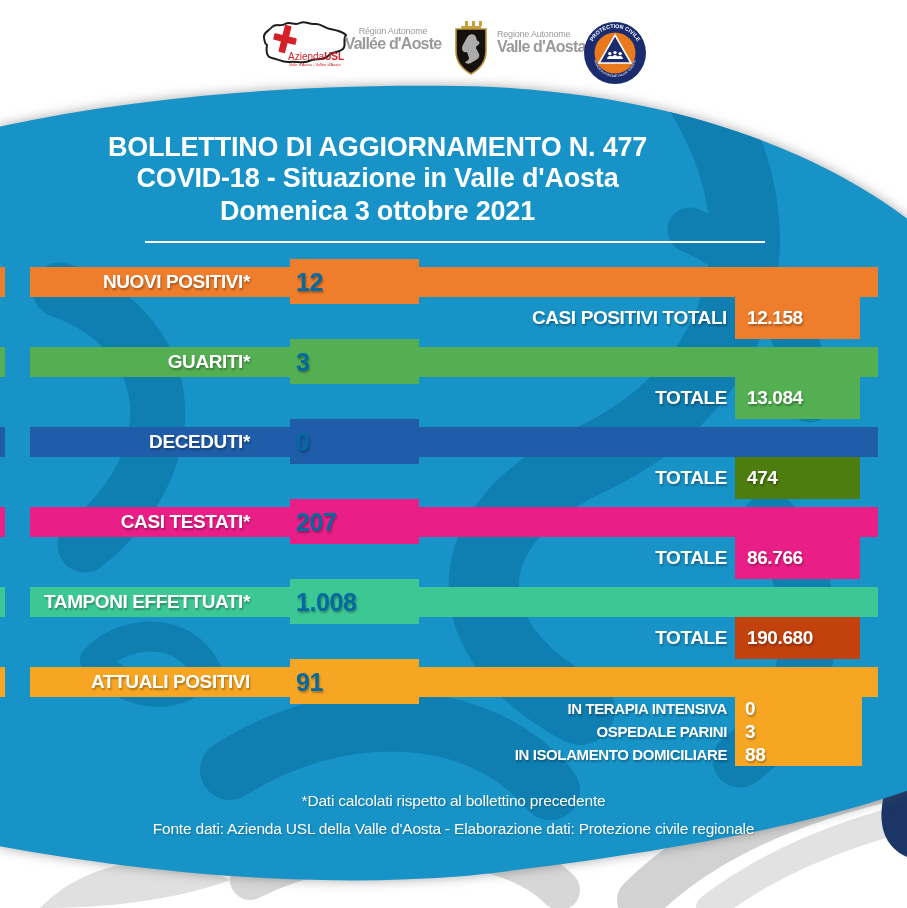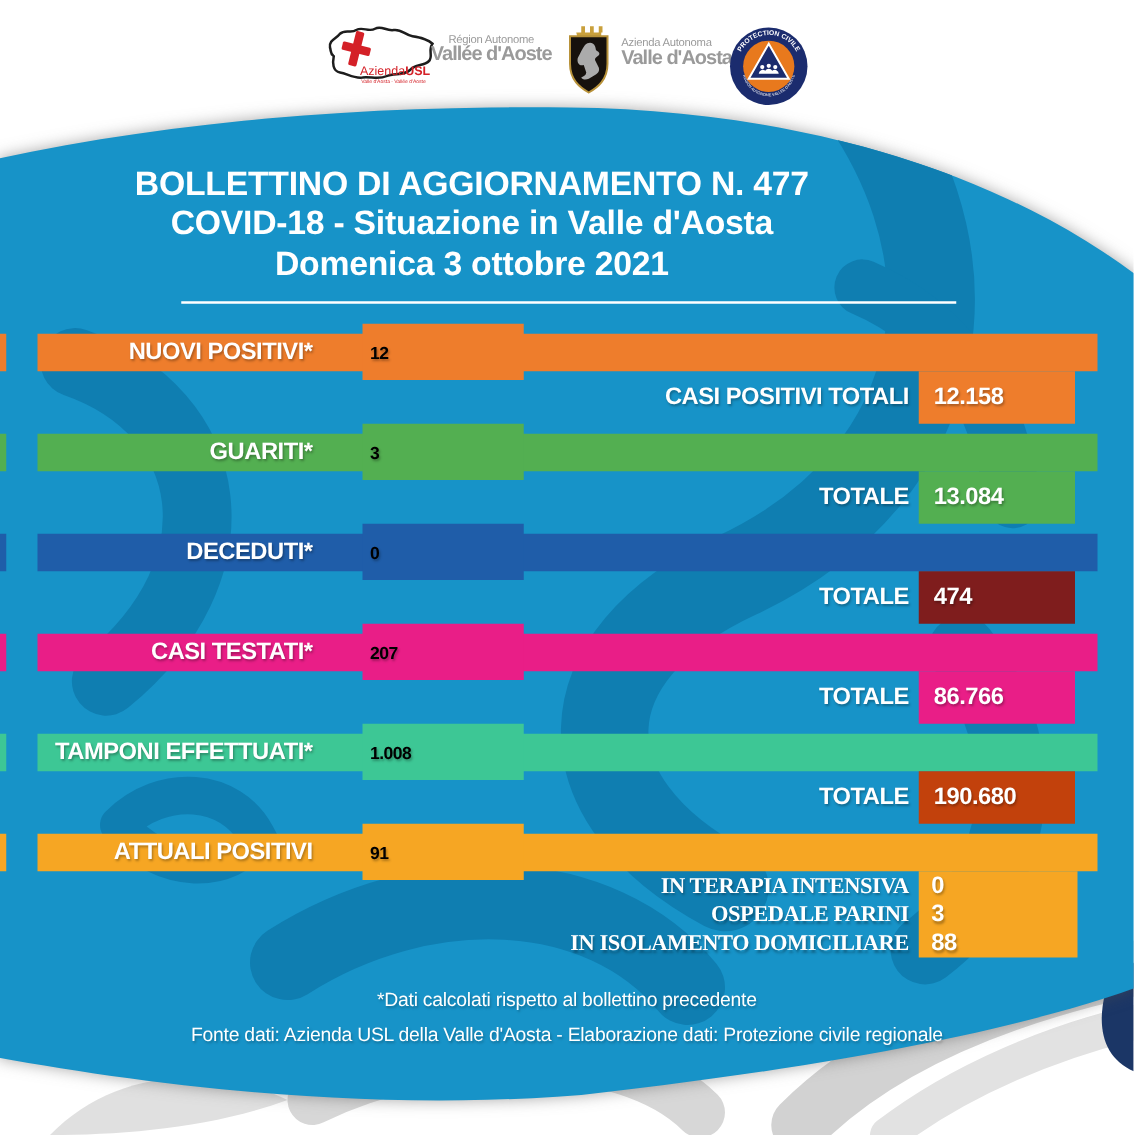--- a/index.html
+++ b/index.html
@@ -22,35 +22,35 @@
 
   
   .rows{position:absolute;left:0;top:4px;width:907px;height:908px;z-index:2;}
   .row{position:absolute;left:0;width:907px;height:0;}
   .sliver{position:absolute;left:0;top:8px;width:5px;height:30px;}
   .bar{position:absolute;left:30px;top:8px;width:848px;height:30px;}
   .tab{position:absolute;left:290px;top:0;width:129px;height:45px;}
   .bar-label{position:absolute;left:0;top:8px;width:250px;text-align:right;line-height:30px;
              color:#fff;font-weight:700;font-size:19px;letter-spacing:-0.4px;
              text-shadow:1px 2px 2px rgba(0,0,0,.30);z-index:2;}
-  .bar-value{position:absolute;left:296px;top:8px;line-height:30px;color:#000000;font-weight:700;
-             font-size:14px;letter-spacing:-0.4px;text-shadow:1px 2px 2px rgba(0,0,0,.30);z-index:2;}
+  .bar-value{position:absolute;left:296px;top:8px;line-height:30px;color:#0369a1;font-weight:700;
+             font-size:25px;letter-spacing:-0.4px;text-shadow:1px 2px 2px rgba(0,0,0,.30);z-index:2;}
   .total-label{position:absolute;left:0;top:38px;width:727px;text-align:right;line-height:42px;
              color:#fff;font-weight:700;font-size:19px;letter-spacing:-0.4px;
              text-shadow:1px 2px 2px rgba(0,0,0,.30);}
   .total-box{position:absolute;left:735px;top:38px;width:125px;height:42px;box-sizing:border-box;
              padding-left:12px;line-height:42px;color:#fff;font-weight:700;font-size:19px;
              letter-spacing:-0.4px;text-shadow:1px 2px 2px rgba(0,0,0,.30);}
   .detail-block{position:absolute;left:735px;top:38px;width:127px;height:69px;box-sizing:border-box;
              padding-left:10px;}
   .detail-value{height:23px;line-height:23px;color:#fff;font-weight:700;font-size:19px;
              letter-spacing:-0.4px;text-shadow:1px 2px 2px rgba(0,0,0,.30);}
   .detail-label{position:absolute;left:0;width:727px;text-align:right;height:23px;line-height:23px;
-             color:#fff;font-weight:700;font-size:18px;letter-spacing:-0.4px;
-             text-shadow:1px 2px 2px rgba(0,0,0,.30);font-family:Liberation Serif, serif;}
+             color:#fff;font-weight:700;font-size:15px;letter-spacing:-0.4px;
+             text-shadow:1px 2px 2px rgba(0,0,0,.30);}
 
   
   .foot{position:absolute;left:0;width:907px;text-align:center;color:#fff;font-size:15.5px;
         letter-spacing:-0.2px;z-index:2;text-shadow:1px 1px 2px rgba(0,0,0,.25);}
   .foot.note{top:792px;}
   .foot.source{top:820px;}
 </style>
 </head>
 <body>
 
@@ -101,21 +101,21 @@
       <div class="big">Vallée d'Aoste</div>
     </div>
 
     <svg class="logo" style="left:448px;top:15px;" width="46" height="62" viewBox="0 0 46 62">
       <path d="M 13 11 h4 v-5 h3 v5 h4 v-5 h3 v5 h4 v-5 h3 v5 h-1 v4 h-19 Z" fill="#C9A03C"></path>
       <path d="M 8 14 h30 v22 c0 13 -8 19 -15 23 c-7 -4 -15 -10 -15 -23 Z" fill="#16110D" stroke="#B8923A" stroke-width="1.6"></path>
       <path d="M 20 21 c3 -3 7 -2 8 1 c1 2 0 3 2 4 c2 1 2 3 0 4 c-1 1 -2 1 -2 3 l3 6 c1 3 -1 5 -3 6 l-5 3 c-2 1 -5 1 -6 -1 c2 -1 4 -2 4 -4 l-2 -6 c-3 1 -5 -1 -5 -4 c0 -2 1 -3 2 -5 c1 -2 2 -4 4 -7 Z" fill="#ABABAB"></path>
     </svg>
 
     <div class="txtblock" style="left:497px;top:30px;">
-      <div class="small">Azienda Autonoma</div>
+      <div class="small">Regione Autonome</div>
       <div class="big">Valle d'Aosta</div>
     </div>
 
     <svg class="logo" style="left:583px;top:21px;" width="64" height="64" viewBox="0 0 64 64">
       <defs>
         <path id="arcTop" d="M 7 32 A 25 25 0 0 1 57 32"></path>
         <path id="arcBot" d="M 11 35 A 21 21 0 0 0 53 35"></path>
       </defs>
       <circle cx="32" cy="32" r="31" fill="#1B2C6E"></circle>
       <text font-size="5.4" fill="#ffffff" font-weight="700" text-anchor="middle">
@@ -162,21 +162,21 @@
       <div class="total-box paint" style="background-color: rgb(83, 175, 81);"><span>13.084</span></div>
     </div>
 
     <div class="row" style="top:415px">
       <div class="sliver paint" style="background-color: rgb(31, 93, 169);"></div>
       <div class="bar paint" style="background-color: rgb(31, 93, 169);"></div>
       <div class="tab paint" style="background-color: rgb(31, 93, 169);"></div>
       <span class="bar-label">DECEDUTI*</span>
       <span class="bar-value">0</span>
       <div class="total-label">TOTALE</div>
-      <div class="total-box paint" style="background-color: #7f1d1d;"><span>474</span></div>
+      <div class="total-box paint" style="background-color: #4d7c0f;"><span>474</span></div>
     </div>
 
     <div class="row" style="top:495px">
       <div class="sliver paint" style="background-color: rgb(233, 30, 135);"></div>
       <div class="bar paint" style="background-color: rgb(233, 30, 135);"></div>
       <div class="tab paint" style="background-color: rgb(233, 30, 135);"></div>
       <span class="bar-label">CASI TESTATI*</span>
       <span class="bar-value">207</span>
       <div class="total-label">TOTALE</div>
       <div class="total-box paint" style="background-color: rgb(233, 30, 135);"><span>86.766</span></div>

